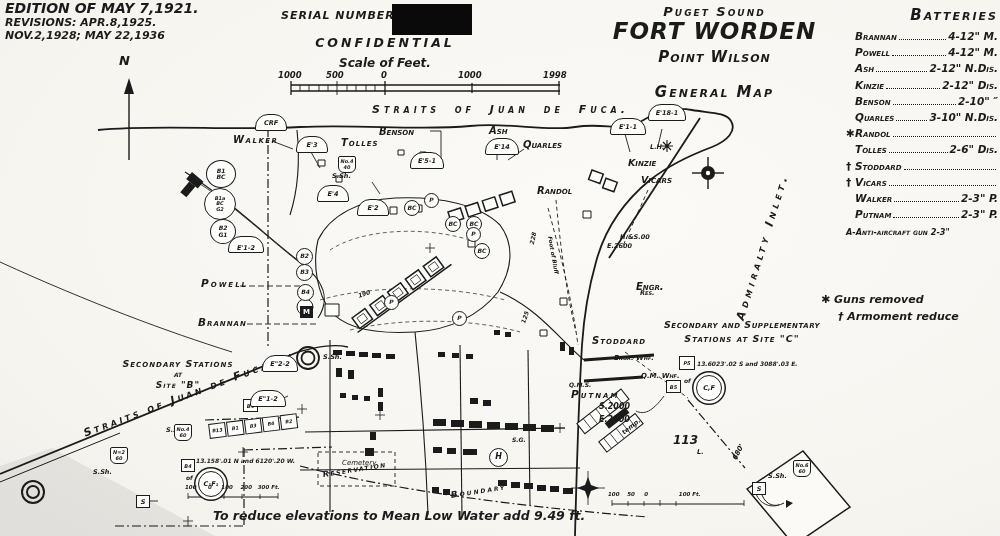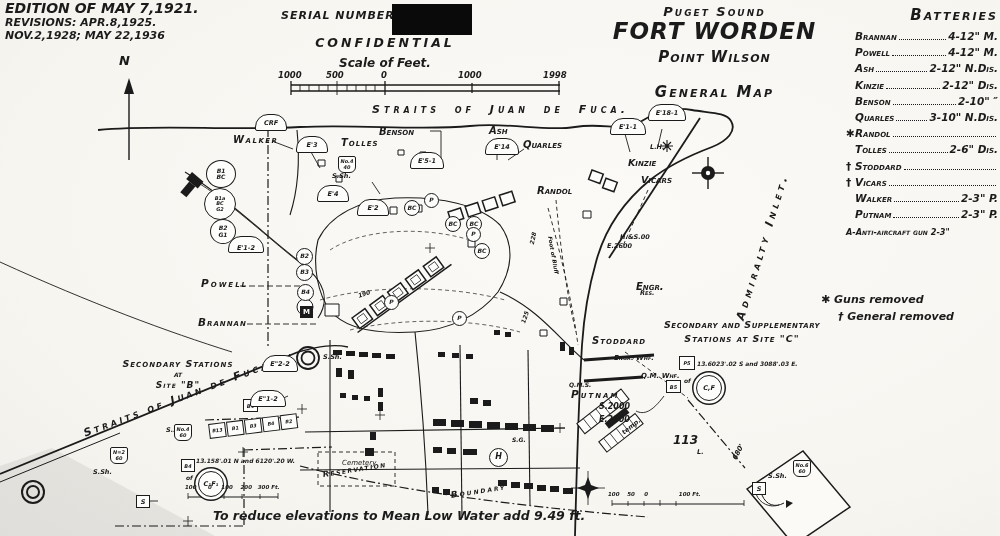--- a/index.html
+++ b/index.html
@@ -391,21 +391,21 @@
       </div>
     <div class="aa-note">A-Anti-aircraft gun 2-3"</div>
   </div>
 
   <div class="legend-row" style="left:821px;top:293px;">
     <span>✱</span>
     <span>Guns removed</span>
   </div>
   <div class="legend-row" style="left:838px;top:310px;">
     <span>†</span>
-    <span>General removed</span>
+    <span>Armoment reduce</span>
   </div>
 
   <div class="lbl sc" style="left:372px;top:104px;font-size:11px;letter-spacing:4px;word-spacing:7px;">Straits of Juan de Fuca.</div>
   <div class="lbl sc" style="left:84px;top:428px;font-size:11px;letter-spacing:3px;transform:rotate(-20.5deg);transform-origin:0 50%;">Straits of Juan de Fuca.</div>
   <div class="lbl sc" style="left:734px;top:318px;font-size:11.5px;letter-spacing:4px;transform:rotate(-73deg);transform-origin:0 0;">Admiralty  Inlet.</div>
 
   <div class="lbl sc" style="left:233px;top:135px;font-size:10px;letter-spacing:1.5px;">Walker</div>
   <div class="lbl sc" style="left:379px;top:127px;font-size:10px;">Benson</div>
   <div class="lbl sc" style="left:341px;top:138px;font-size:10px;letter-spacing:1px;">Tolles</div>
   <div class="lbl sc" style="left:489px;top:126px;font-size:10px;">Ash</div>

